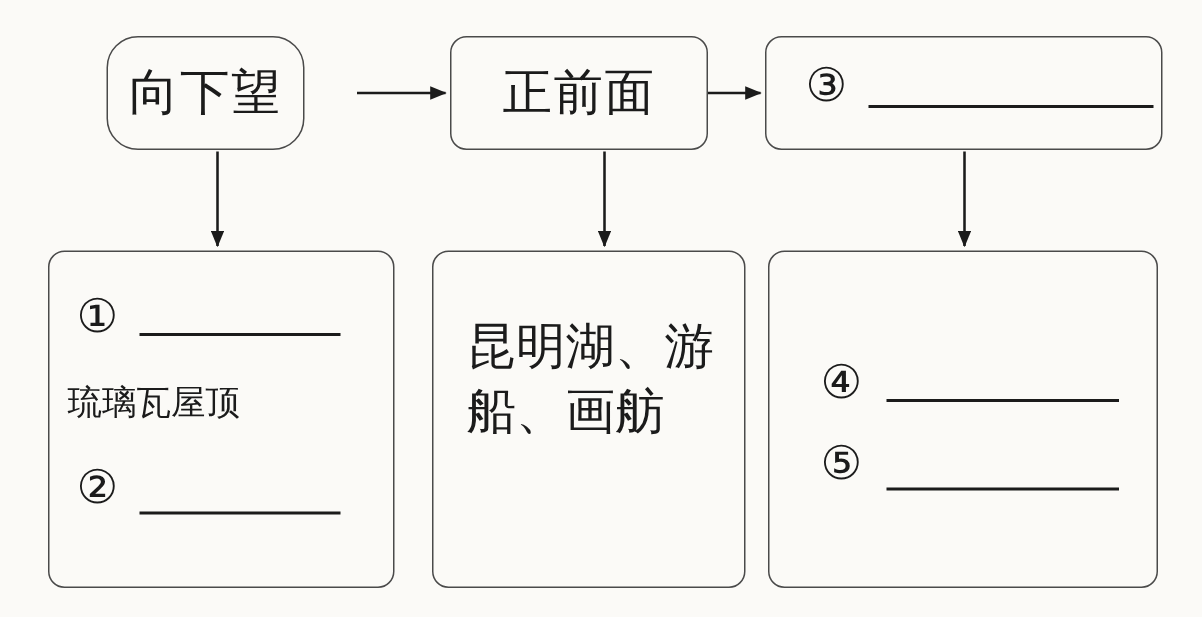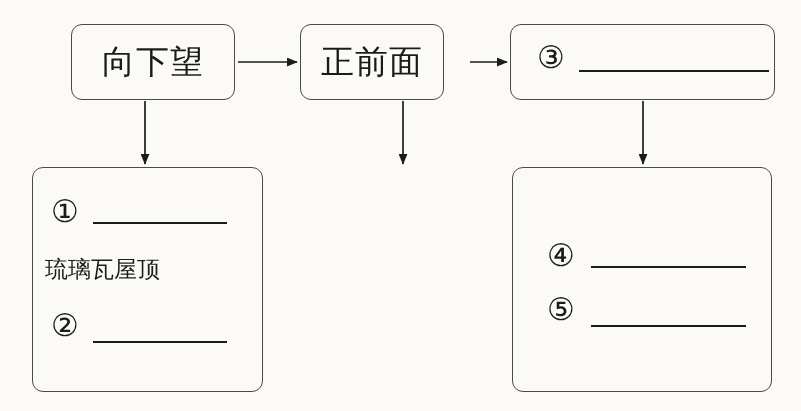--- a/index.html
+++ b/index.html
@@ -22,22 +22,22 @@
   }
   .box {
     position: absolute;
     box-sizing: border-box;
     border: 1.4px solid #4a4a4a;
     border-radius: 11px;
     background: #fbfaf7;
   }
 
   
-  .box-a { left: 71px;  top: 24px;  width: 164px; height: 76px; }
-  .box-b { left: 300px; top: 24px;  width: 144px; height: 76px; padding-left: 34px; }
+  .box-a { left: 71px;  top: 24px;  width: 132px; height: 76px; border-radius: 21px; }
+  .box-b { left: 300px; top: 24px;  width: 172px; height: 76px; padding-left: 34px; }
   .box-c { left: 510px; top: 24px;  width: 265px; height: 76px; }
 
   
   .box-d { left: 32px;  top: 167px; width: 231px; height: 225px; }
   .box-e { left: 288px; top: 167px; width: 209px; height: 225px; }
   .box-f { left: 512px; top: 167px; width: 260px; height: 225px; }
 
   .box-title {
     position: absolute;
     left: 0; right: 0;
@@ -169,20 +169,23 @@
       <span class="circ-num">①</span>
       <span class="rule"></span>
     </div>
     <div class="d-text">琉璃瓦屋顶</div>
     <div class="blank-row d-row2">
       <span class="circ-num">②</span>
       <span class="rule"></span>
     </div>
   </div>
 
+  <div class="box box-e">
+    <div class="e-text">昆明湖、游船、画舫</div>
+  </div>
 
   <div class="box box-f">
     <div class="blank-row f-row1">
       <span class="circ-num">④</span>
       <span class="rule"></span>
     </div>
     <div class="blank-row f-row2">
       <span class="circ-num">⑤</span>
       <span class="rule"></span>
     </div>

